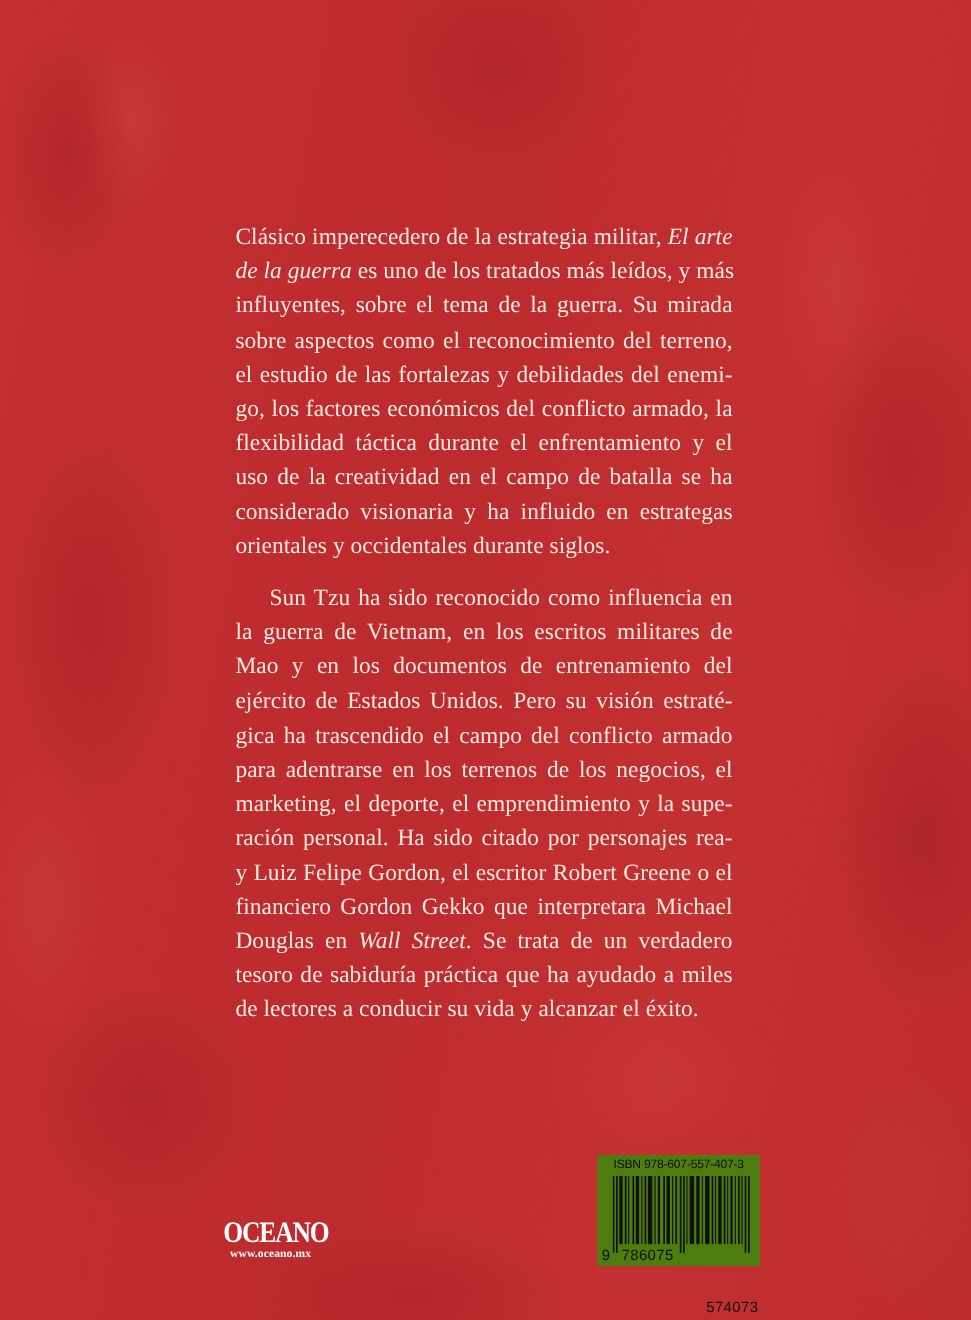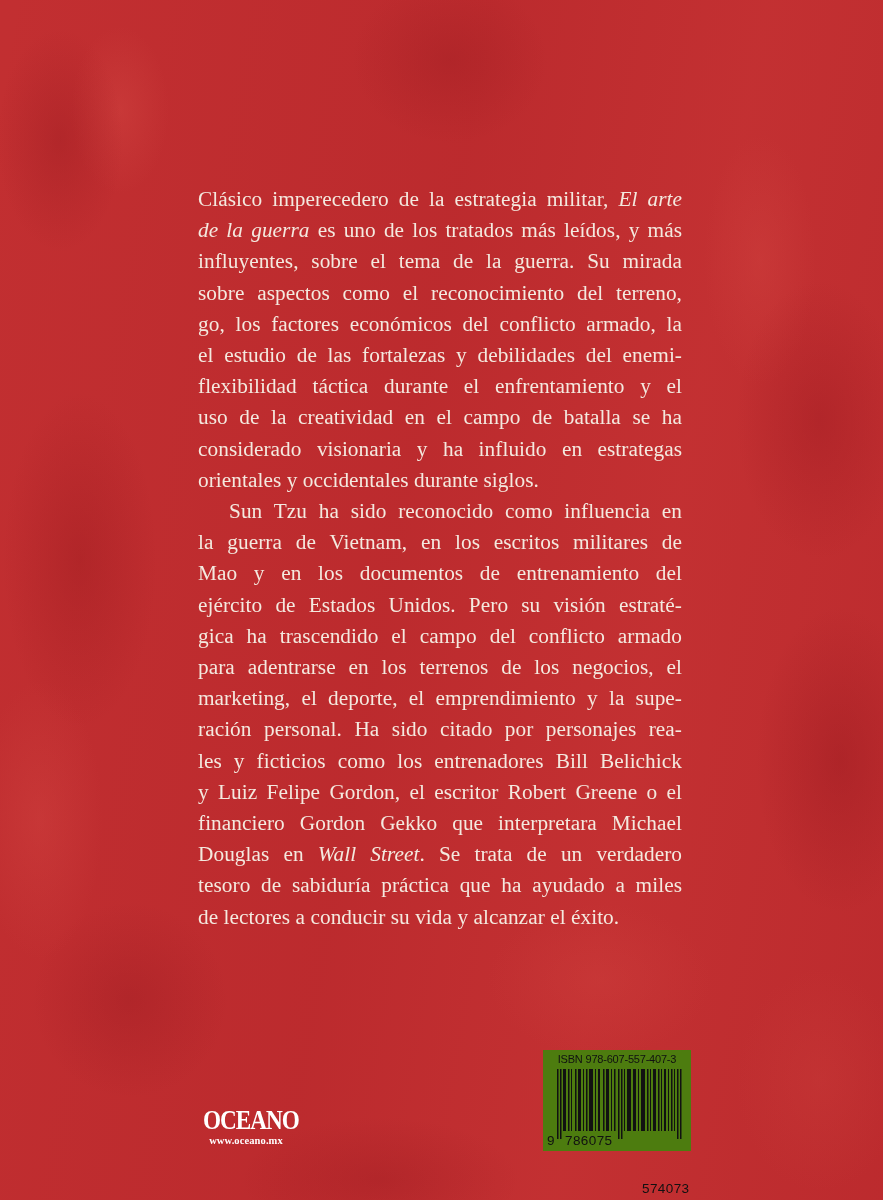--- a/index.html
+++ b/index.html
@@ -34,21 +34,21 @@
     top: 184px;
     width: 484px;
     font-family: "Liberation Serif", "DejaVu Serif", serif;
     font-size: 21.3px;
     line-height: 31.2px;
     color: #f4e9df;
     text-align: justify;
     letter-spacing: 0.05px;
   }
   .blurb .para {
-    margin: 0;
+    margin: 16px;
   }
   .blurb .para + .para {
     text-indent: 31px;
   }
   .blurb .line {
     display: block;
     white-space: nowrap;
     text-align-last: justify;
     text-align: justify;
   }
@@ -127,37 +127,36 @@
 </style>
 </head>
 <body>
 
 <div class="blurb">
   <p class="para">
     <span class="line"><span>Clásico imperecedero de la estrategia militar, </span><em>El arte</em><span></span></span>
     <span class="line"><span></span><em>de la guerra</em><span> es uno de los tratados más leídos, y más</span></span>
     <span class="line">influyentes, sobre el tema de la guerra. Su mirada</span>
     <span class="line">sobre aspectos como el reconocimiento del terreno,</span>
+    <span class="line">el estudio de las fortalezas y debilidades del enemi-</span>
     <span class="line">go, los factores económicos del conflicto armado, la</span>
-    <span class="line">el estudio de las fortalezas y debilidades del enemi-</span>
     <span class="line">flexibilidad táctica durante el enfrentamiento y el</span>
     <span class="line">uso de la creatividad en el campo de batalla se ha</span>
     <span class="line">considerado visionaria y ha influido en estrategas</span>
     <span class="line last">orientales y occidentales durante siglos.</span>
   </p>
   <p class="para">
     <span class="line">Sun Tzu ha sido reconocido como influencia en</span>
     <span class="line" style="text-indent:0">la guerra de Vietnam, en los escritos militares de</span>
     <span class="line" style="text-indent:0">Mao y en los documentos de entrenamiento del</span>
     <span class="line" style="text-indent:0">ejército de Estados Unidos. Pero su visión estraté-</span>
     <span class="line" style="text-indent:0">gica ha trascendido el campo del conflicto armado</span>
     <span class="line" style="text-indent:0">para adentrarse en los terrenos de los negocios, el</span>
     <span class="line" style="text-indent:0">marketing, el deporte, el emprendimiento y la supe-</span>
     <span class="line" style="text-indent:0">ración personal. Ha sido citado por personajes rea-</span>
-    <span class="line" style="text-indent:0">les y ficticios como los entrenadores Bill Belichick</span>
     <span class="line" style="text-indent:0">y Luiz Felipe Gordon, el escritor Robert Greene o el</span>
     <span class="line" style="text-indent:0">financiero Gordon Gekko que interpretara Michael</span>
     <span class="line" style="text-indent:0"><span>Douglas en </span><em>Wall Street</em><span>. Se trata de un verdadero</span></span>
     <span class="line" style="text-indent:0">tesoro de sabiduría práctica que ha ayudado a miles</span>
     <span class="line last" style="text-indent:0">de lectores a conducir su vida y alcanzar el éxito.</span>
   </p>
 </div>
 
 <div class="publisher">
   <span class="logo">OCEANO</span>

